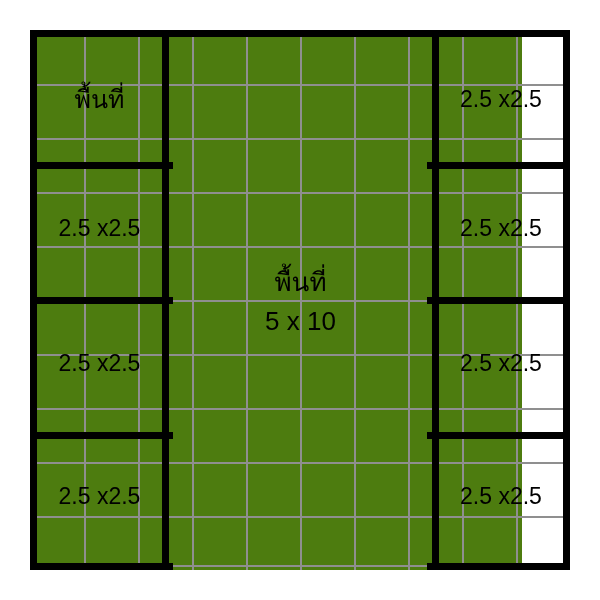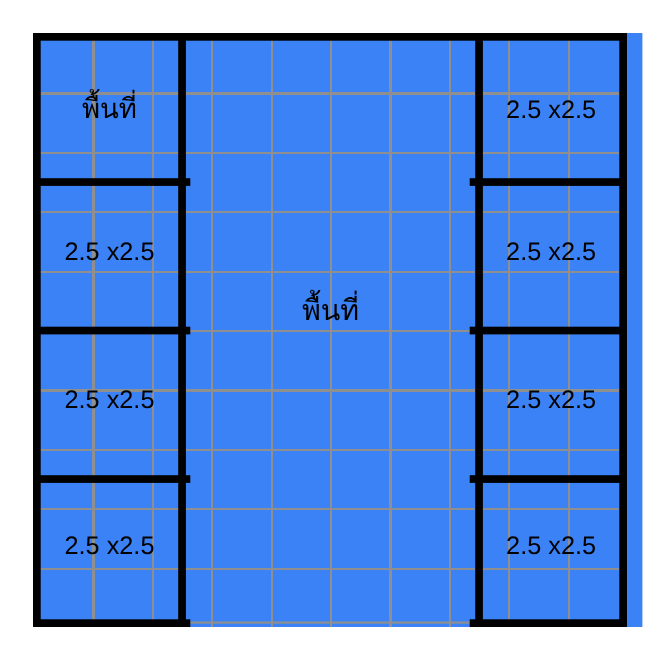--- a/index.html
+++ b/index.html
@@ -15,23 +15,23 @@
   .canvas {
     position: relative;
     width: 600px;
     height: 600px;
     background: #ffffff;
   }
   .plan {
     position: absolute;
     left: 30px;
     top: 30px;
-    width: 554px;
+    width: 492px;
     height: 540px;
-    background: #3b82f6;
+    background: #4d7c0f;
   }
   .gridbg {
     position: absolute;
     left: 0; top: 0;
     width: 540px; height: 540px;
     background-image:
       repeating-linear-gradient(to right,  #8f8f8f 0px, #8f8f8f 2px, transparent 2px, transparent 54px),
       repeating-linear-gradient(to bottom, #8f8f8f 0px, #8f8f8f 2px, transparent 2px, transparent 54px);
   }
   .thin-line {
@@ -119,20 +119,21 @@
     </div>
     <div class="room col-r row3">
       <span class="nudge">2.5 x2.5</span>
     </div>
     <div class="room col-r row4">
       <span class="nudge">2.5 x2.5</span>
     </div>
 
     <div class="common">
       <div>พื้นที่</div>
+      <div>5 x 10</div>
     </div>
 
     <div class="wall w-top"></div>
     <div class="wall w-left"></div>
     <div class="wall w-right"></div>
     <div class="wall w-mid-left"></div>
     <div class="wall w-mid-right"></div>
 
     <div class="wall sep-l sep-row1"></div>
     <div class="wall sep-l sep-row2"></div>

